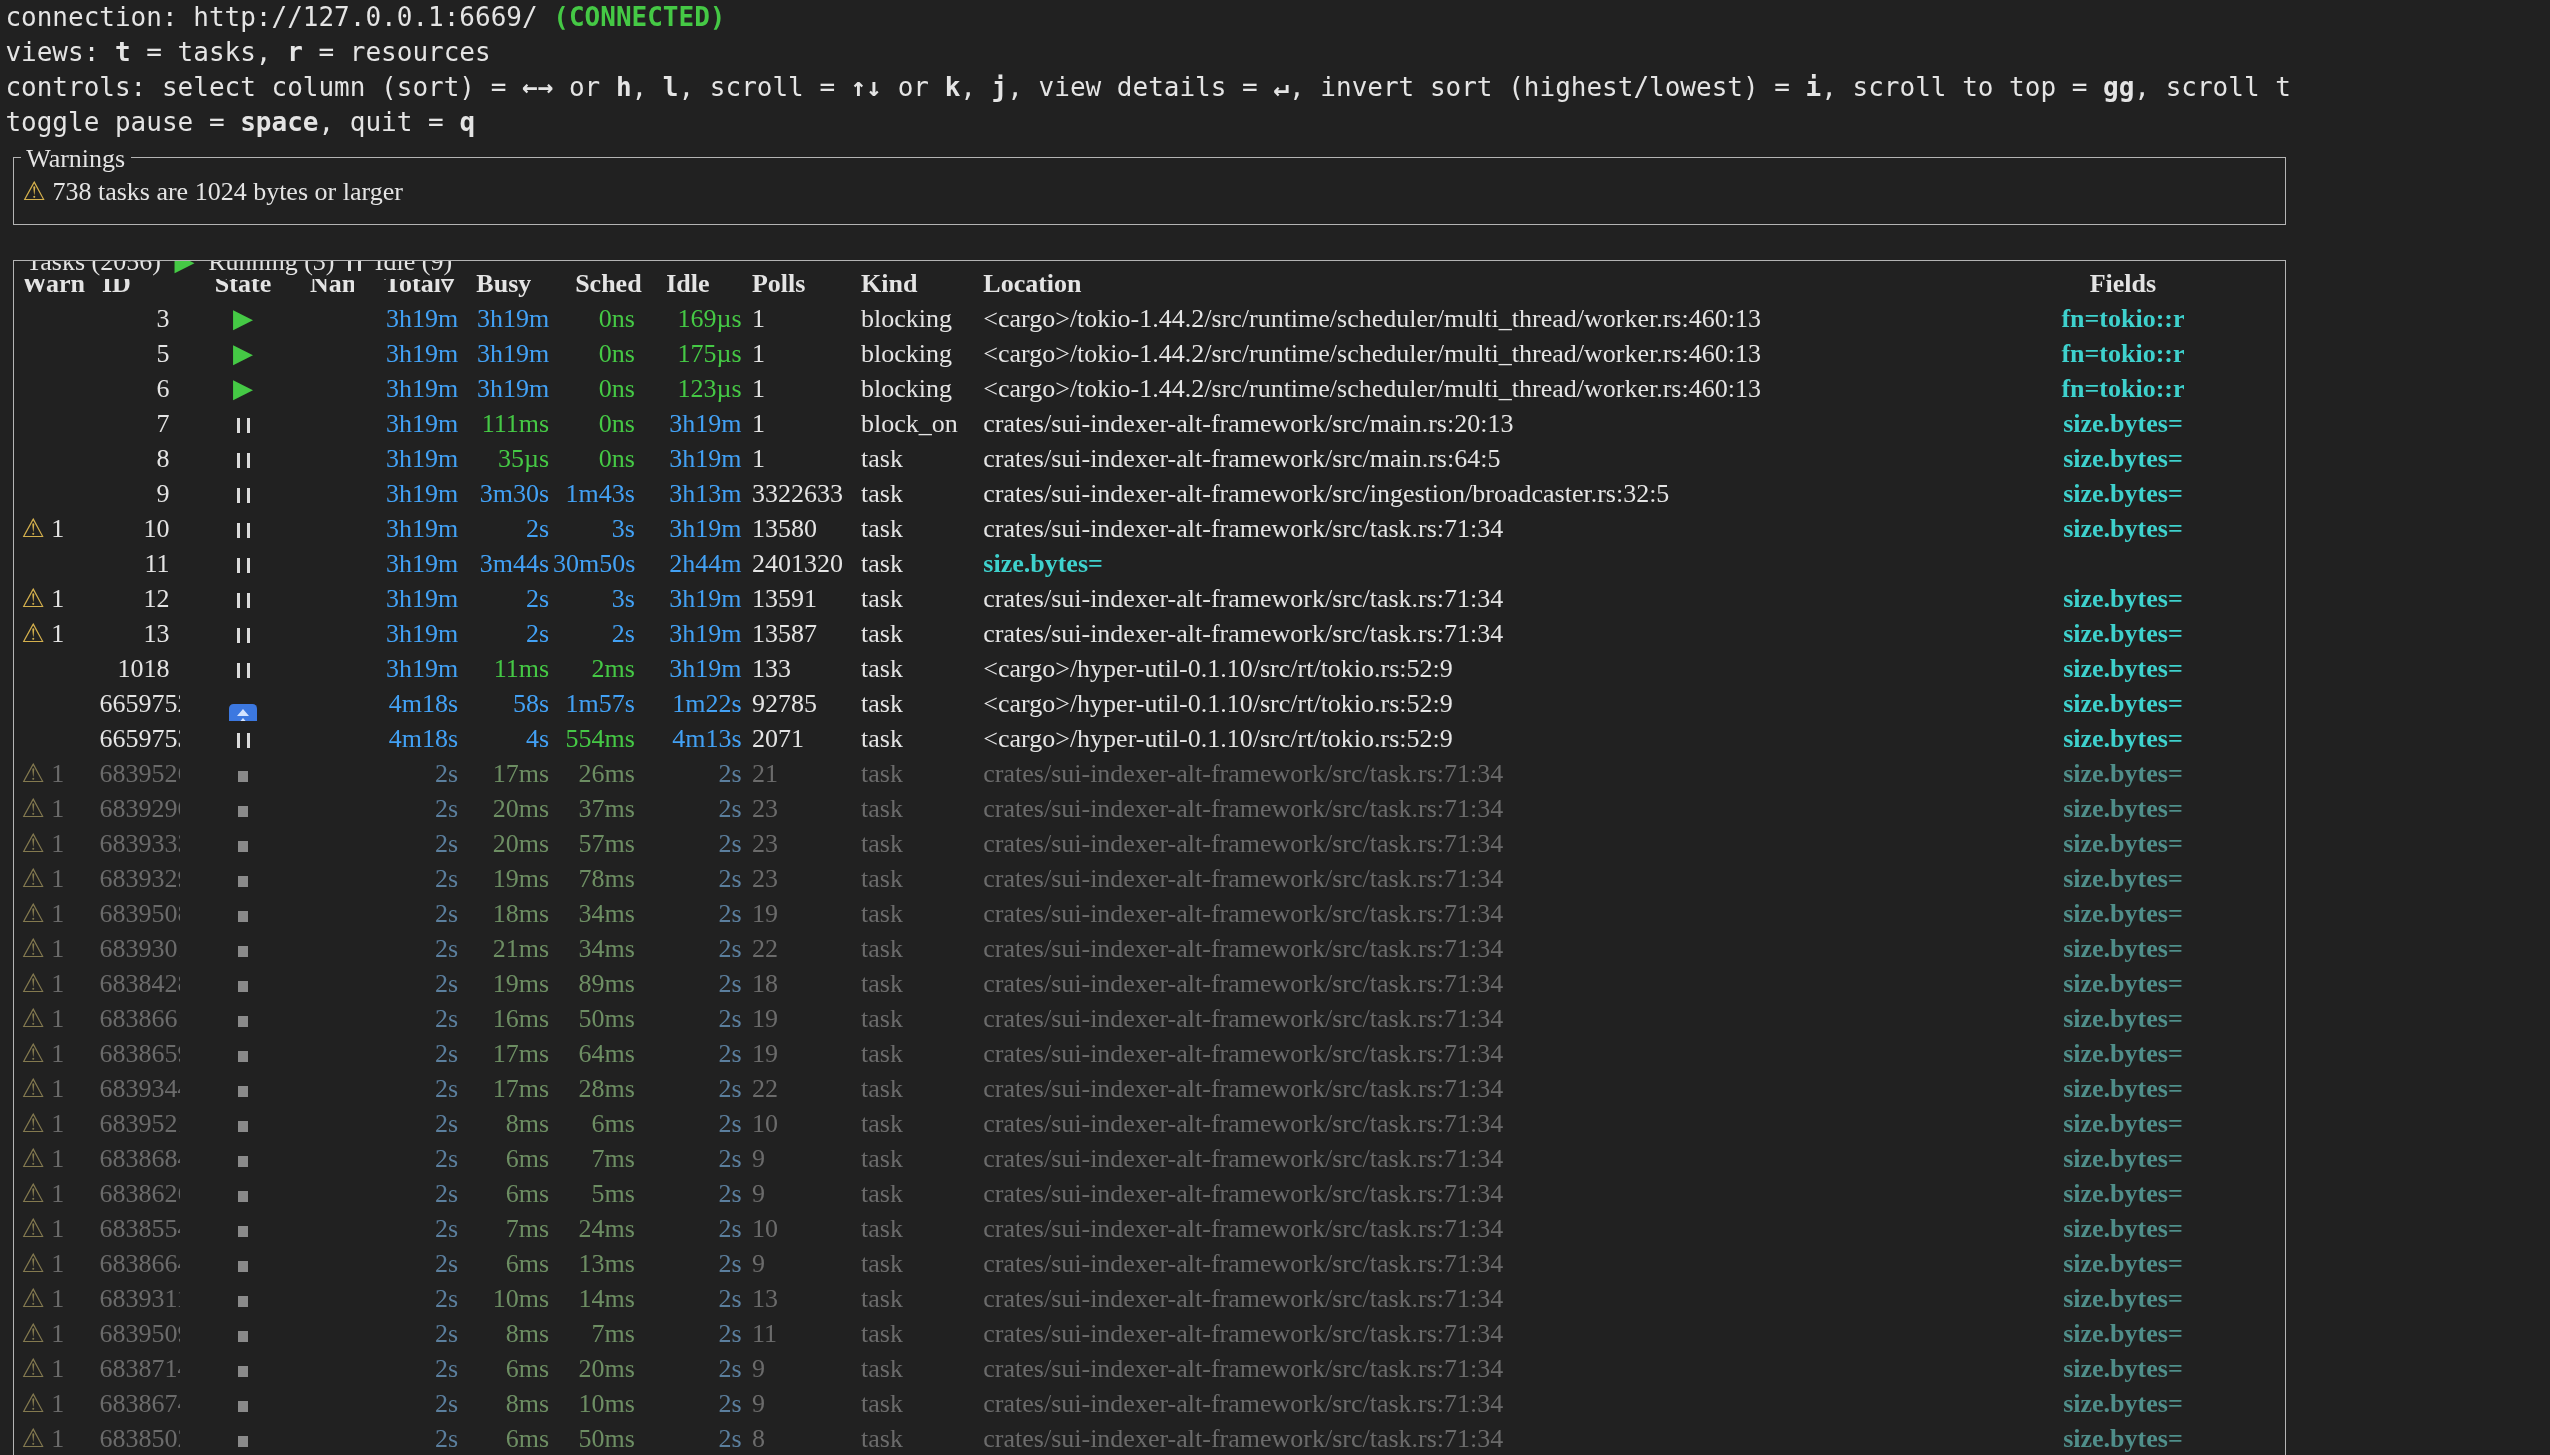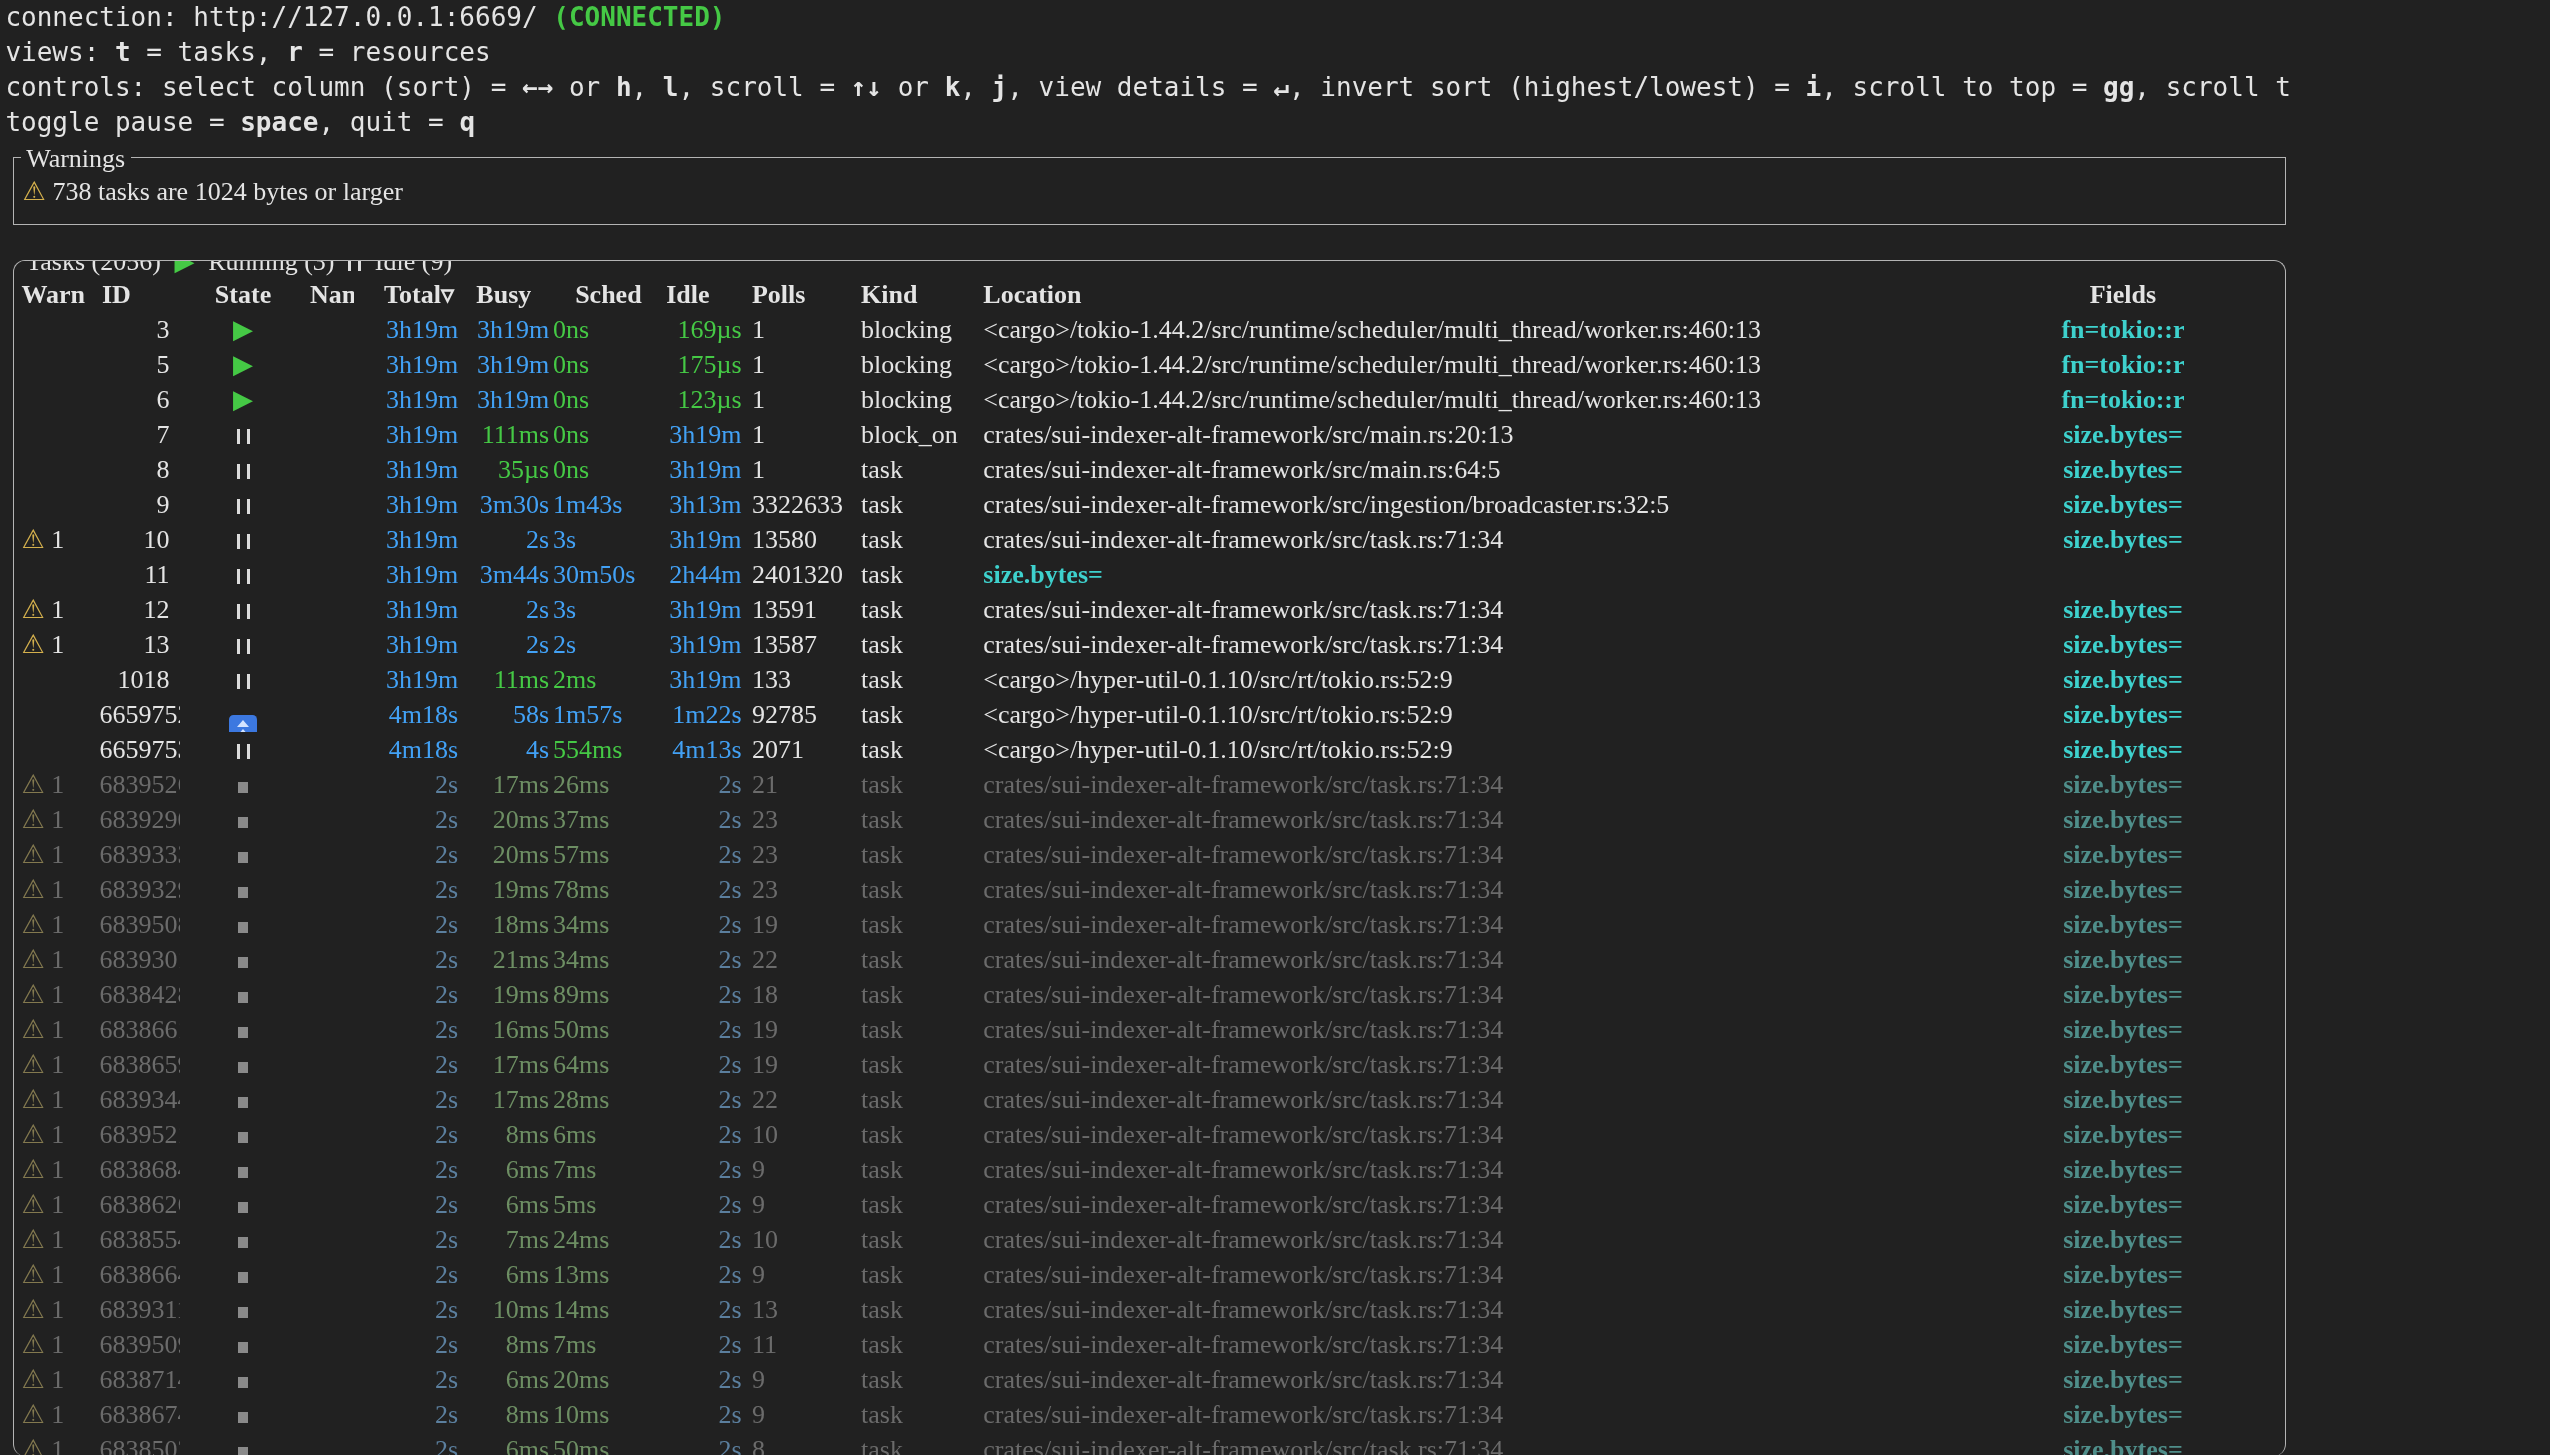--- a/index.html
+++ b/index.html
@@ -23,21 +23,21 @@
     background: var(--background, #212121);
     padding: 0 5.4px; height: 35px; line-height: 35px; white-space: nowrap;
   }
   .box-title > span { margin-right: .55ch; }
   .box-title > span:last-child { margin-right: 0; }
 
   .warnings-box { flex: none; margin-top: 17.3px; padding: 15.5px 0; }
   .warn-line { height: 35px; line-height: 35px; padding-left: 9px; white-space: nowrap; overflow: hidden; }
   .warn-line .w-text { margin-left: .5ch; }
 
-  .tasks-box { flex: 1 1 auto; min-height: 0; margin-top: 35px; border-bottom: none; padding-top: 16px; overflow: hidden; border-radius: 12px; }
+  .tasks-box { flex: 1 1 auto; min-height: 0; margin-top: 35px; border-bottom: none; padding-top: 5px; overflow: hidden; }
 
   .w-ico { color: var(--yellow, #d4b04d); }
 
   .grid-row {
     display: grid;
     grid-template-columns: 6.6ch 6.2ch 7.8ch 5.6ch 8.4ch 6.9ch 7.6ch 6.9ch 8.4ch 9.4ch 75.2ch minmax(0,1fr);
     height: 35px; line-height: 35px; white-space: nowrap;
   }
   .grid-row > div { overflow: hidden; white-space: nowrap; }
   .hdr > div { font-weight: bold; }
@@ -45,21 +45,21 @@
   .grid-row > :nth-child(1) { padding-left: .6ch; }
   .hdr > :nth-child(2) { padding-left: .2ch; }
   .bdy > :nth-child(2) { text-align: right; padding-right: .8ch; }
   .grid-row > :nth-child(3) { padding-left: 1.9ch; text-align: center; }
   .grid-row > :nth-child(4) { padding-left: 2.2ch; }
   .hdr > :nth-child(5) { padding-left: 2.3ch; }
   .bdy > :nth-child(5) { text-align: right; padding-right: .4ch; }
   .hdr > :nth-child(6) { padding-left: 1ch; }
   .bdy > :nth-child(6) { text-align: right; padding-right: .3ch; }
   .hdr > :nth-child(7) { padding-left: 1.7ch; }
-  .bdy > :nth-child(7) { padding-right: 1.3ch; }
+  .bdy > :nth-child(7) { text-align: right; padding-right: 1.3ch; }
   .hdr > :nth-child(8) { padding-left: 1.1ch; }
   .bdy > :nth-child(8) { text-align: right; }
   .grid-row > :nth-child(9)  { padding-left: .8ch; }
   .grid-row > :nth-child(10) { padding-left: .8ch; }
   .grid-row > :nth-child(11) { padding-left: .8ch; }
   .grid-row > :nth-child(12) { padding-left: .8ch; text-align: center; }
 
   .d-blue  { color: var(--blue, #42a1f5); }
   .d-green { color: var(--green, #45c945); }
   .f { color: var(--cyan, #3ed1cd); font-weight: bold; }

